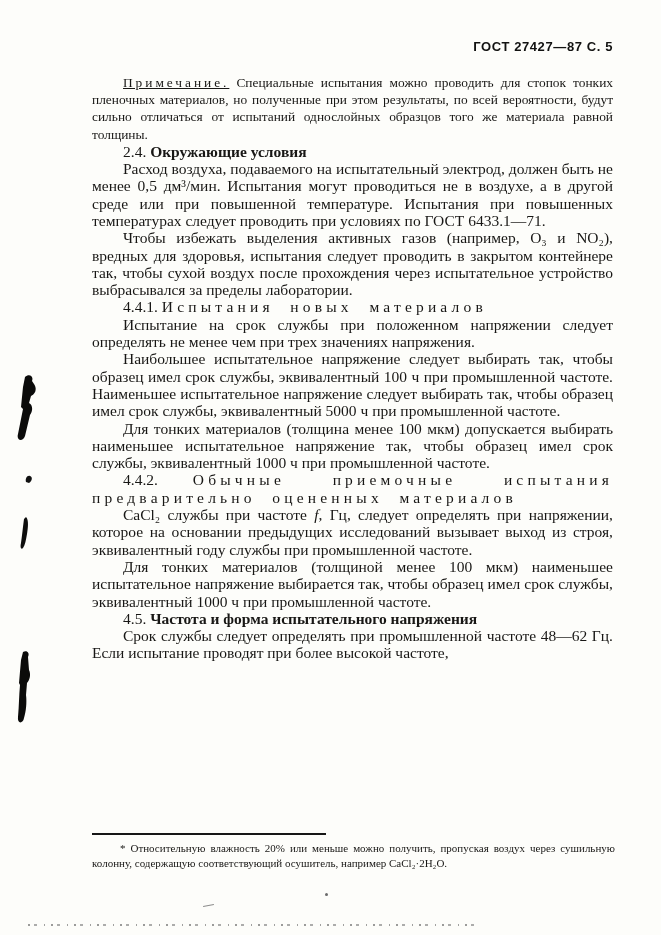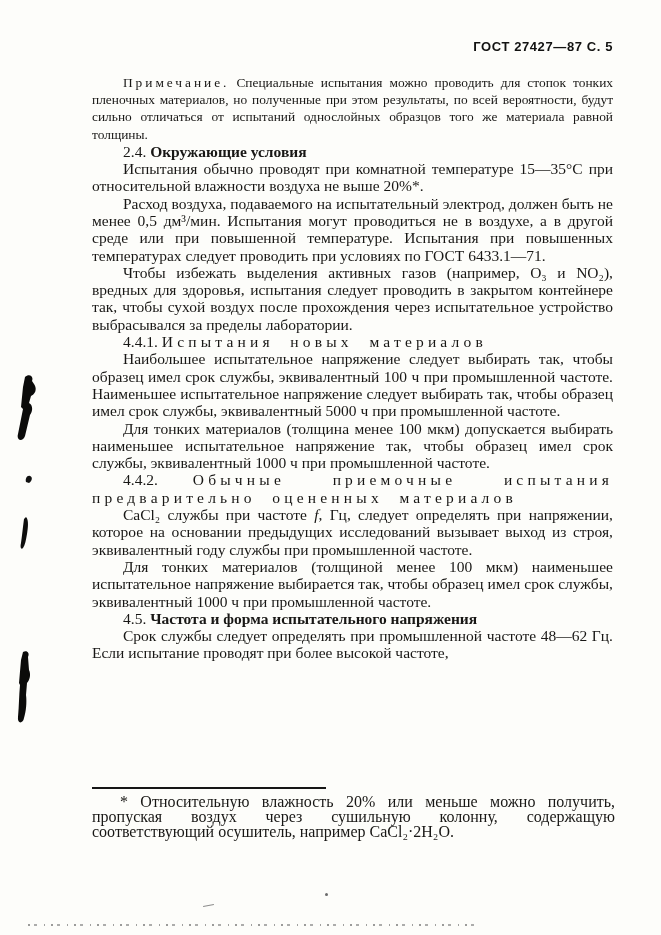--- a/index.html
+++ b/index.html
@@ -19,28 +19,28 @@
     font-weight:bold; font-size:13px; letter-spacing:0.6px;
     color:#121211;
   }
   .column {
     position:absolute; left:92px; top:74px; width:521px;
     text-align:justify;
     font-size:15.5px; line-height:17.3px;
   }
   .column p { margin:0; text-indent:31px; }
   .note { font-size:13.4px; line-height:17.2px; }
-  .note-label { letter-spacing:0.22em; }
+  .note-label { letter-spacing:0.22em;text-decoration:underline; }
   .h { margin-top:1px; }
   .h b { font-weight:bold; }
   .sp { letter-spacing:0.27em; word-spacing:0.55em;margin-top:15px; }
   .ital { font-style:italic; }
   .footnote {
-    position:absolute; left:92px; top:787px; width:523px;
-    font-size:16px; line-height:14.8px; text-align:justify;
+    position:absolute; left:92px; top:833px; width:523px;
+    font-size:11px; line-height:14.8px; text-align:justify;
   }
   .footnote-rule {
     width:234px; height:0;
     border-top:2px solid #161616;
     margin:0 0 6px 0;
   }
   .fn-text { margin:0; text-indent:28px; }
   .ink { position:absolute; }
   .ink svg { display:block; }
   .speckles {
@@ -66,29 +66,29 @@
 <div class="page">
 
   <div class="header">ГОСТ 27427—87 С. 5</div>
 
   <div class="column">
 
     <p class="note"><span class="note-label">Примечание.</span><span> Специальные испытания можно проводить для стопок тонких пленочных материалов, но полученные при этом результаты, по всей вероятности, будут сильно отличаться от испытаний однослойных образцов того же материала равной толщины.</span></p>
 
     <p class="h"><span>2.4.</span> <b>Окружающие условия</b></p>
 
-    <p>Испытания обычно проводят при комнатной температуре 15—35°С при относительной влажности воздуха не выше 20%*.</p>
 
     <p>Расход воздуха, подаваемого на испытательный электрод, должен быть не менее 0,5 дм³/мин. Испытания могут проводиться не в воздухе, а в другой среде или при повышенной температуре. Испытания при повышенных температурах следует проводить при условиях по ГОСТ 6433.1—71.</p>
 
     <p>Чтобы избежать выделения активных газов (например, О₃ и NO₂), вредных для здоровья, испытания следует проводить в закрытом контейнере так, чтобы сухой воздух после прохождения через испытательное устройство выбрасывался за пределы лаборатории.</p>
 
 
     <p class="h"><span>4.4.1.</span> <span class="sp">Испытания новых материалов</span></p>
 
+    <p>Испытание на срок службы при положенном напряжении следует определять не менее чем при трех значениях напряжения.</p>
 
     <p>Наибольшее испытательное напряжение следует выбирать так, чтобы образец имел срок службы, эквивалентный 100 ч при промышленной частоте. Наименьшее испытательное напряжение следует выбирать так, чтобы образец имел срок службы, эквивалентный 5000 ч при промышленной частоте.</p>
 
     <p>Для тонких материалов (толщина менее 100 мкм) допускается выбирать наименьшее испытательное напряжение так, чтобы образец имел срок службы, эквивалентный 1000 ч при промышленной частоте.</p>
 
     <p class="h"><span>4.4.2.</span> <span class="sp">Обычные приемочные испытания предварительно оцененных материалов</span></p>
 
     <p><span>CaCl₂ службы при частоте </span><span class="ital">f</span><span>, Гц, следует определять при напряжении, которое на основании предыдущих исследований вызывает выход из строя, эквивалентный году службы при промышленной частоте.</span></p>
 
     <p>Для тонких материалов (толщиной менее 100 мкм) наименьшее испытательное напряжение выбирается так, чтобы образец имел срок службы, эквивалентный 1000 ч при промышленной частоте.</p>

